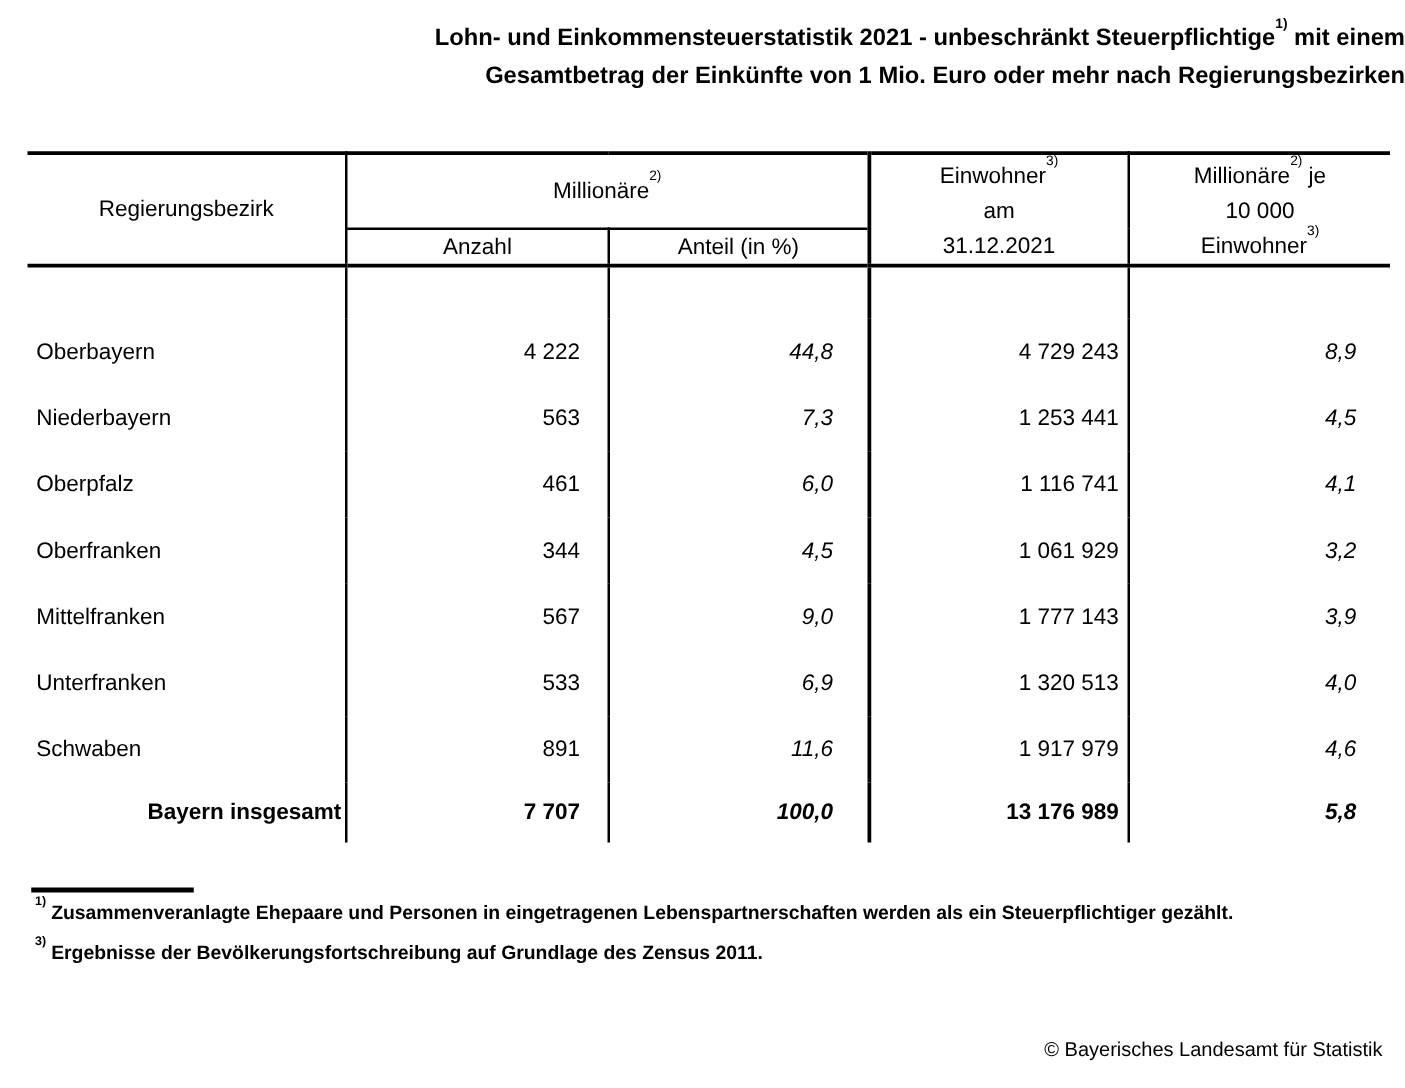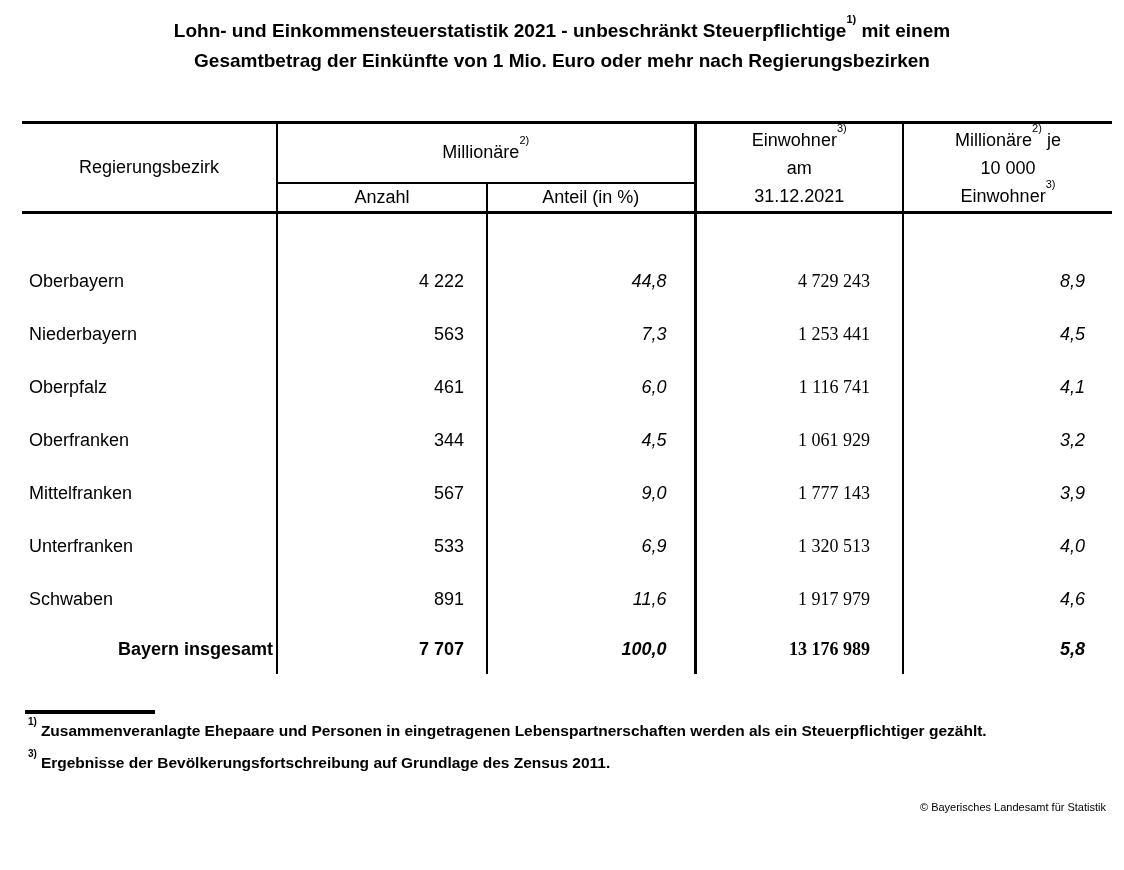--- a/index.html
+++ b/index.html
@@ -13,21 +13,21 @@
     color:#000000;
     overflow:hidden;
   }
 
   
   .title {
     position:absolute;
     top:16px;
     left:0;
     width:100%;
-    text-align:center;
+    text-align:right;
     font-weight:bold;
     font-size:19px;
     line-height:30px;
   }
   sup.fnmark {
     font-size:11px;
     position:relative;
     top:-7px;
     line-height:0;
   }
@@ -52,21 +52,21 @@
   .hb2 { border-bottom:2px solid #000; }
   .hdr-multiline { line-height:28px; }
   .stats tr.spacer td { height:42px; }
   .stats tbody td { height:53px; vertical-align:middle; white-space:nowrap; }
   .stats tr.total td { height:48px; font-weight:bold;text-align:right; }
   td.region { text-align:left; padding-left:7px; }
   tr.total td.region { text-align:right; padding-right:3px; }
   td.num { text-align:right; }
   td.c-anzahl { padding-right:22px; }
   td.c-anteil { padding-right:27px; font-style:italic; }
-  td.c-einwohner { padding-right:32px;font-family:Liberation Serif, serif; }
+  td.c-einwohner { padding-right:7px; }
   td.c-rate { padding-right:27px; font-style:italic; }
 
   
   .fn-rule {
     position:absolute;
     top:710px;
     left:25px;
     width:130px;
     height:4px;
     background:#000;
@@ -77,23 +77,23 @@
     left:28px;
     font-size:15.5px;
     font-weight:bold;
   }
   .footnote { line-height:20px; margin-bottom:12px; white-space:nowrap; }
   .footnote sup.fnmark { font-size:10px; top:-5px; margin-right:4px; }
 
   
   .copyright {
     position:absolute;
-    top:801px;
+    top:832px;
     right:18px;
-    font-size:11px;
+    font-size:16px;
   }
 </style>
 </head>
 <body>
 
 <div class="page">
 
   <div class="title">
     <div><span>Lohn- und Einkommensteuerstatistik 2021 - unbeschränkt Steuerpflichtige</span><sup class="fnmark">1)</sup><span> mit einem</span></div>
     <div>Gesamtbetrag der Einkünfte von 1 Mio. Euro oder mehr nach Regierungsbezirken</div>

